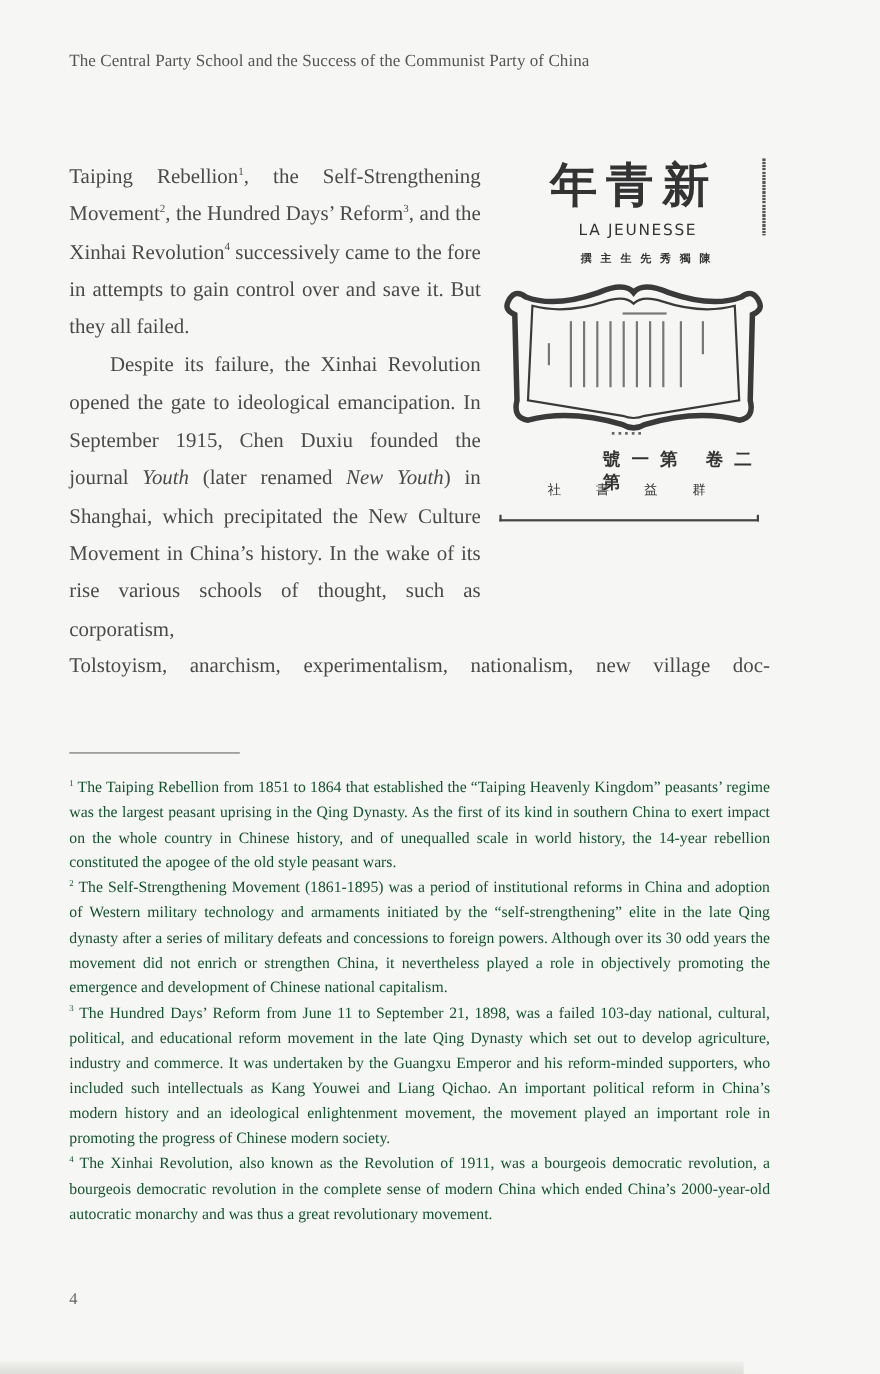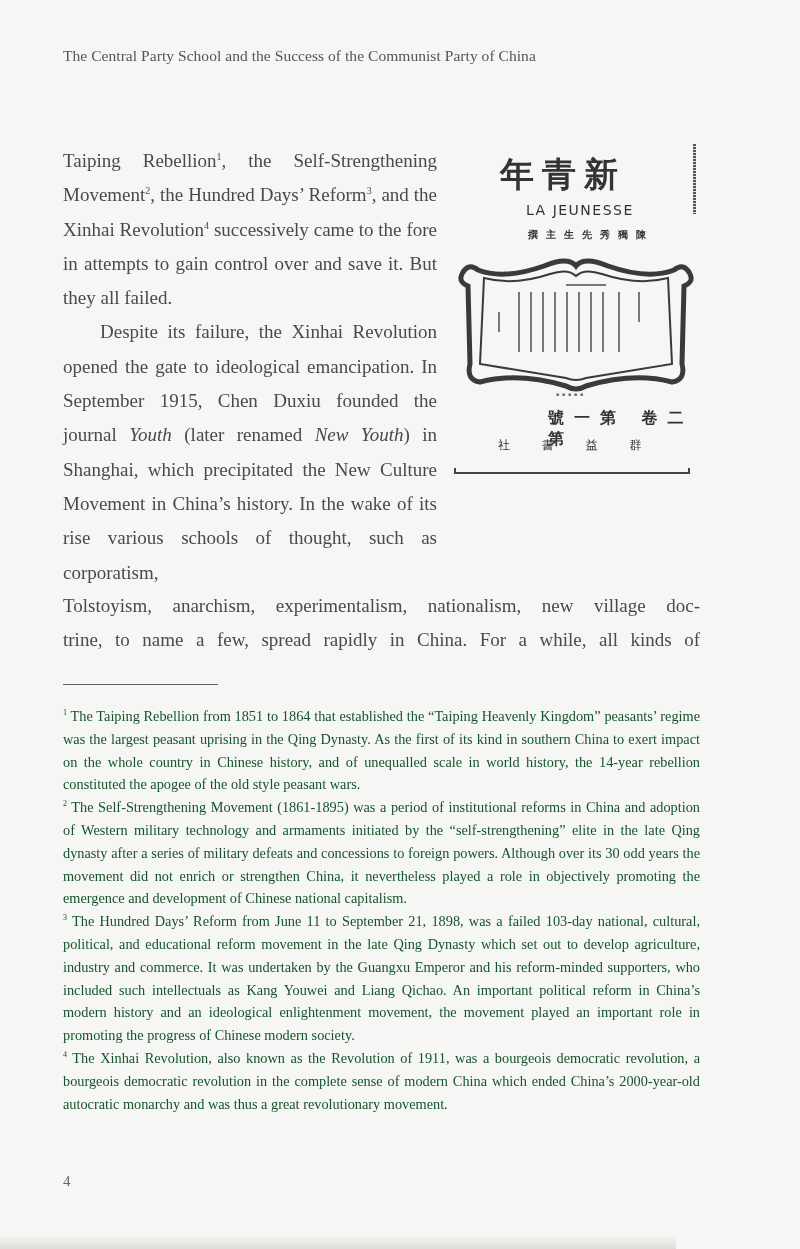--- a/index.html
+++ b/index.html
@@ -31,23 +31,23 @@
     font-size: 19px; line-height: 34.3px; color: #4a4a4a;
     text-align: justify; text-align-last: justify;
   }
   .body-full span { display: block; }
   sup { font-size: 10px; vertical-align: super; line-height: 0; }
   i { font-style: italic; }
 
   .figure { position: absolute; left: 448px; top: 140px; width: 256px; }
   .cover { position: relative; width: 256px; height: 340px; }
   .cover .masthead {
-    position: absolute; left: 52px; top: 12px; width: 175px;
+    position: absolute; left: 52px; top: 0; width: 175px;
     font-family: Liberation Mono, monospace; font-weight: bold;
-    font-size: 34px; letter-spacing: 8px; color: #333; white-space: nowrap;
+    font-size: 43px; letter-spacing: 8px; color: #333; white-space: nowrap;
   }
   .cover .latin {
     position: absolute; left: 78px; top: 62px;
     font-family: "DejaVu Sans", sans-serif; font-size: 14px; letter-spacing: 1.5px; color: #333;
   }
   .cover .editor {
     position: absolute; left: 80px; top: 88px;
     font-family: "DejaVu Sans", sans-serif; font-size: 10px; letter-spacing: 8px; color: #333; font-weight: bold;
   }
   .cover .side-strip {
@@ -98,21 +98,20 @@
 
   <div class="running-head">The Central Party School and the Success of the Communist Party of China</div>
 
   <div class="body-text">
     <p><span>Taiping Rebellion</span><sup>1</sup><span>, the Self-Strengthening Movement</span><sup>2</sup><span>, the Hundred Days’ Reform</span><sup>3</sup><span>, and the Xinhai Revolution</span><sup>4</sup><span> successively came to the fore in attempts to gain control over and save it. But they all failed.</span></p>
     <p class="indent"><span>Despite its failure, the Xinhai Revolution opened the gate to ideological emancipation. In September 1915, Chen Duxiu founded the journal </span><i>Youth</i><span> (later renamed </span><i>New Youth</i><span>) in Shanghai, which precipitated the New Culture Movement in China’s history. In the wake of its rise various schools of thought, such as corporatism,</span></p>
   </div>
 
   <div class="body-full">
     <span>Tolstoyism, anarchism, experimentalism, nationalism, new village doc-</span>
-    <span>trine, to name a few, spread rapidly in China. For a while, all kinds of</span>
   </div>
 
   <div class="figure">
     <div class="cover">
       <div class="masthead">年青新</div>
       <div class="side-strip"></div>
       <div class="latin">LA JEUNESSE</div>
       <div class="editor">撰主生先秀獨陳</div>
       <svg class="frame" width="236" height="140" viewBox="0 0 236 140">
         <path d="M20 18 Q10 10 4 22 Q0 30 10 34 L12 112 Q8 128 22 130 Q60 120 108 134 Q118 140 128 134 Q176 120 214 130 Q228 128 224 112 L226 34 Q236 30 232 22 Q226 10 216 18 Q190 28 150 14 Q126 4 118 14 Q110 4 86 14 Q46 28 20 18 Z" fill="none" stroke="#3a3a3a" stroke-width="5"></path>

